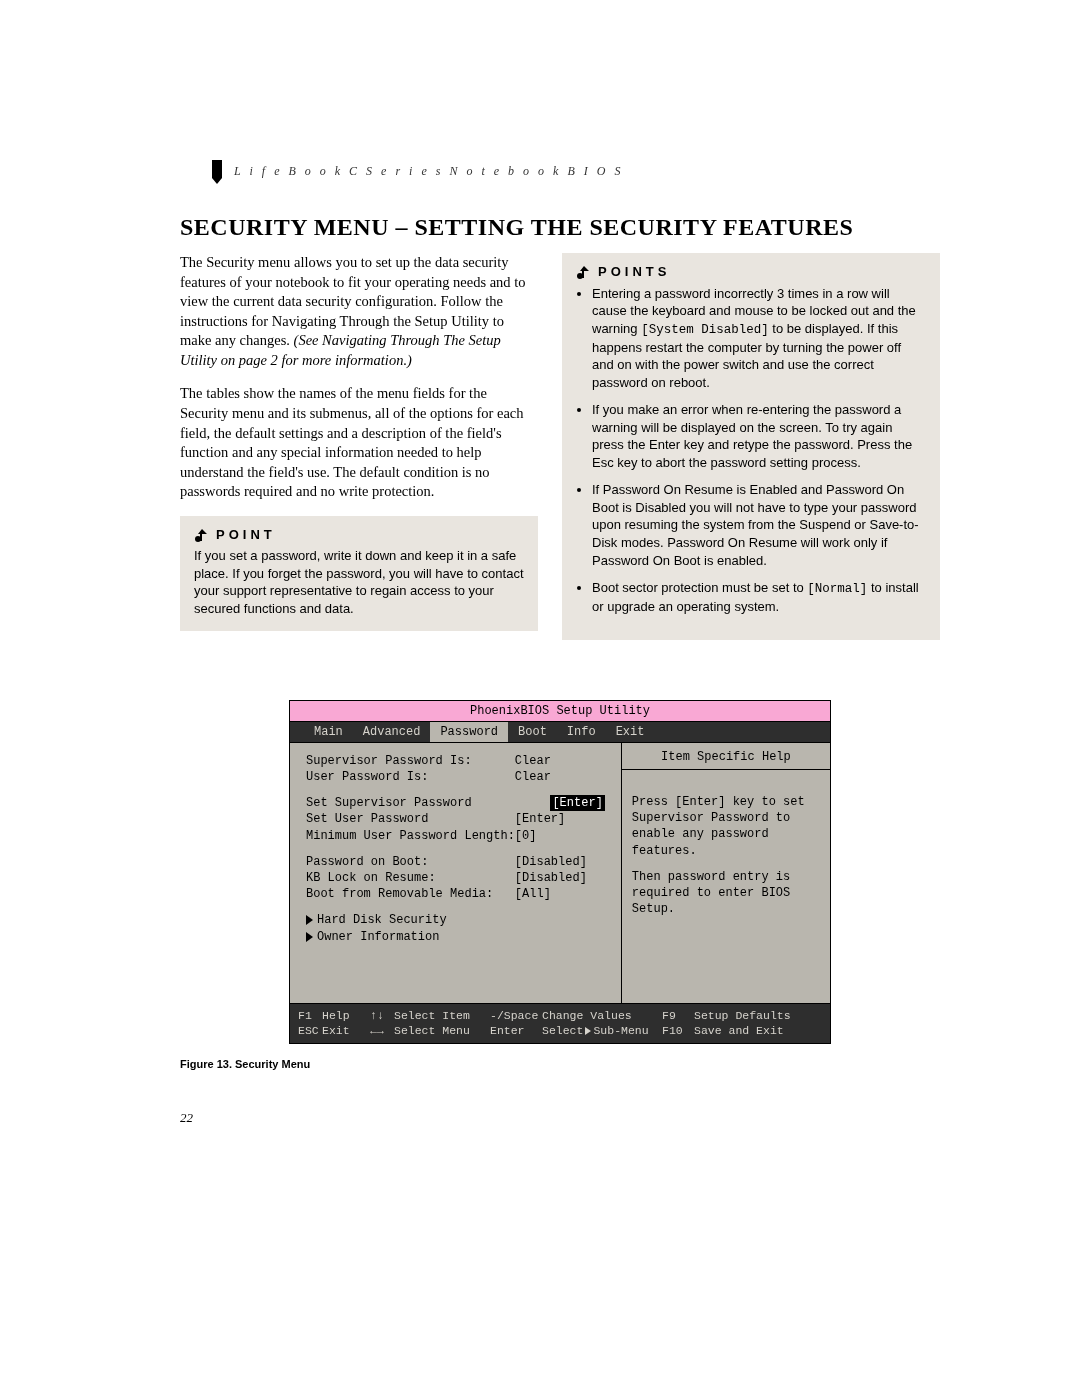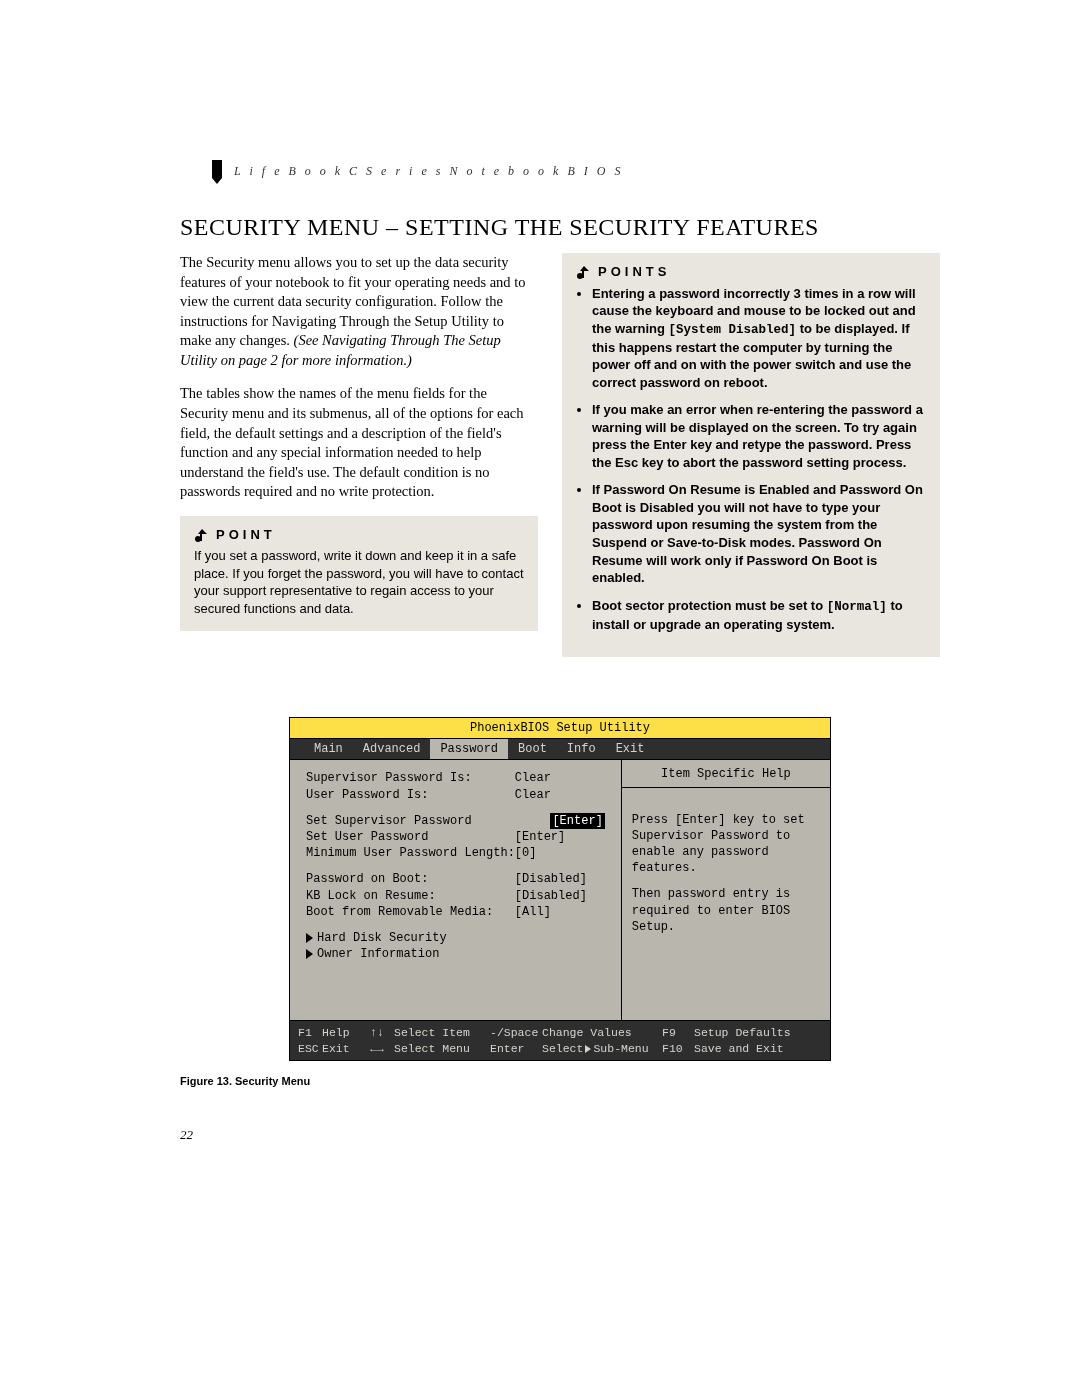--- a/index.html
+++ b/index.html
@@ -25,21 +25,21 @@
     padding-left: 32px;
   }
   .head-marker {
     display: inline-block;
     margin-right: 6px;
     vertical-align: middle;
   }
   .head-marker svg { display:block; }
   .section-title {
     font-family: Georgia, 'Times New Roman', serif;
-    font-weight: normal;
+    font-weight: bold;
     font-size: 24px;
     letter-spacing: 0.5px;
     margin: 30px 0 12px 0;
   }
   .columns {
     display: flex;
     gap: 24px;
     align-items: flex-start;
   }
   .col-left {
@@ -66,21 +66,20 @@
     font-size: 13px;
     margin-bottom: 4px;
     display: flex;
     align-items: center;
     gap: 6px;
   }
   .point-icon svg { display:block; }
   .point-list {
     margin: 0;
     padding: 0 0 0 16px;
-    font-weight: bold;
   }
   .point-list li {
     margin-bottom: 10px;
   }
   .mono-inline {
     font-family: 'Courier New', monospace;
     font-size: 12.5px;
   }
 
   
@@ -88,21 +87,21 @@
     margin: 60px auto 10px auto;
     width: 540px;
     font-family: 'Courier New', monospace;
     font-size: 12px;
     line-height: 1.35;
     border: 1px solid #000;
     color: #000;
     background: #b9b6ae;
   }
   .bios-title {
-    background: #fde047;
+    background: #f9a8d4;
     text-align: center;
     padding: 2px 11px;
     border-bottom: 1px solid #000;
   }
   .bios-tabs {
     background: #2e2e2e;
     color: #d6d3cc;
     display: flex;
     padding: 0 14px;
     border-bottom: 1px solid #000;

